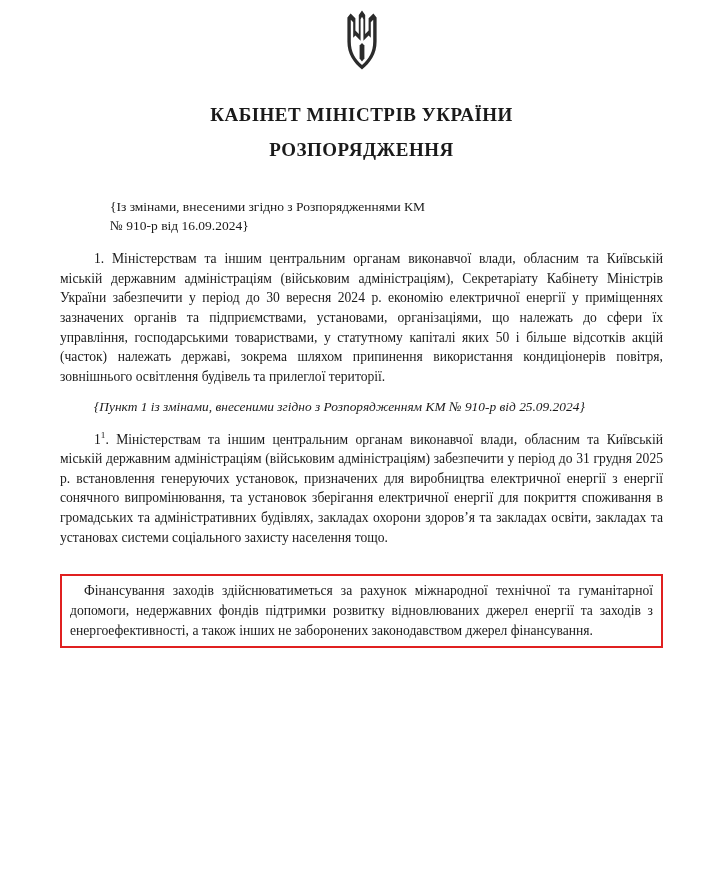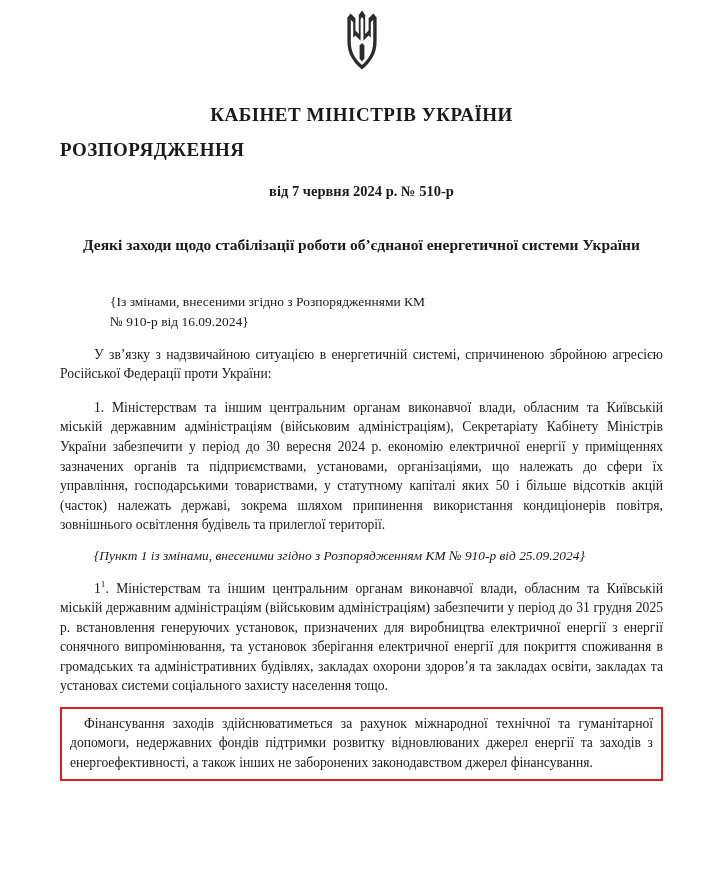--- a/index.html
+++ b/index.html
@@ -33,20 +33,21 @@
     height: 60px;
   }
   .doc-title {
     text-align: center;
     font-weight: bold;
     font-size: 19px;
     letter-spacing: 0.5px;
     margin-top: 32px;
   }
   .doc-subtitle {
+    text-align: center;
     font-weight: bold;
     font-size: 19px;
     letter-spacing: 0.5px;
     margin-top: 13px;
   }
   .doc-date {
     text-align: center;
     font-weight: bold;
     font-size: 14.5px;
     margin-top: 22px;
@@ -83,21 +84,21 @@
   .italic-note {
     font-size: 13.4px;
     font-style: italic;
     text-align: justify;
     text-indent: 34px;
     margin-top: 13px;
   }
   .highlight-box {
     border: 2px solid #e02020;
     padding: 5px 8px 6px 8px;
-    margin-top: 11px;
+    margin-top: 27px;
     box-sizing: border-box;
   }
   .highlight-box p {
     margin: 0;
     font-size: 13.6px;
     line-height: 1.45;
     text-align: justify;
     text-indent: 14px;
   }
   sup {
@@ -114,30 +115,27 @@
     <span class="emblem">
       <svg viewBox="0 0 44 60" width="44" height="60" xmlns="http://www.w3.org/2000/svg">
         <path fill="#2b2b2b" d="M22 0.5 L25.2 5 L25.2 24 L28.6 20.5 L28.6 8.2 L33.4 3.4 L36.6 7.6 L36.6 31.5 C36.6 44 30.6 52.5 22 59.5 C13.4 52.5 7.4 44 7.4 31.5 L7.4 7.6 L10.6 3.4 L15.4 8.2 L15.4 20.5 L18.8 24 L18.8 5 Z M22 6.8 L20.6 9.2 L20.6 30.8 L15.4 25.6 L13.2 27.8 L13.2 12.2 L10.8 9.8 L10.8 31.5 C10.8 41.8 15.2 49.2 22 55 C28.8 49.2 33.2 41.8 33.2 31.5 L33.2 9.8 L30.8 12.2 L30.8 27.8 L28.6 25.6 L23.4 30.8 L23.4 9.2 Z"></path>
         <path fill="#2b2b2b" d="M22 33 L24.4 35.6 L24.4 48.5 L22 51.5 L19.6 48.5 L19.6 35.6 Z"></path>
       </svg>
     </span>
   </div>
 
   <div class="doc-title">КАБІНЕТ МІНІСТРІВ УКРАЇНИ</div>
   <div class="doc-subtitle">РОЗПОРЯДЖЕННЯ</div>
-  <div class="doc-date">від 7 червня 2024 р. № 510-р</div>
 
-  <div class="doc-heading">Деякі заходи щодо стабілізації роботи об’єднаної енергетичної системи України</div>
 
   <div class="amend-note">
     <div>{Із змінами, внесеними згідно з Розпорядженнями КМ</div>
     <div>№ 910-р від 16.09.2024}</div>
   </div>
 
-  <p class="body-par">У зв’язку з надзвичайною ситуацією в енергетичній системі, спричиненою збройною агресією Російської Федерації проти України:</p>
 
   <p class="body-par">1. Міністерствам та іншим центральним органам виконавчої влади, обласним та Київській міській державним адміністраціям (військовим адміністраціям), Секретаріату Кабінету Міністрів України забезпечити у період до 30 вересня 2024 р. економію електричної енергії у приміщеннях зазначених органів та підприємствами, установами, організаціями, що належать до сфери їх управління, господарськими товариствами, у статутному капіталі яких 50 і більше відсотків акцій (часток) належать державі, зокрема шляхом припинення використання кондиціонерів повітря, зовнішнього освітлення будівель та прилеглої території.</p>
 
 
   <div class="italic-note">{Пункт 1 із змінами, внесеними згідно з Розпорядженням КМ № 910-р від 25.09.2024}</div>
 
   <p class="body-par"><span>1</span><sup>1</sup><span>. Міністерствам та іншим центральним органам виконавчої влади, обласним та Київській міській державним адміністраціям (військовим адміністраціям) забезпечити у період до 31 грудня 2025 р. встановлення генеруючих установок, призначених для виробництва електричної енергії з енергії сонячного випромінювання, та установок зберігання електричної енергії для покриття споживання в громадських та адміністративних будівлях, закладах охорони здоров’я та закладах освіти, закладах та установах системи соціального захисту населення тощо.</span></p>
 
   <div class="highlight-box">
     <p>Фінансування заходів здійснюватиметься за рахунок міжнародної технічної та гуманітарної допомоги, недержавних фондів підтримки розвитку відновлюваних джерел енергії та заходів з енергоефективності, а також інших не заборонених законодавством джерел фінансування.</p>

